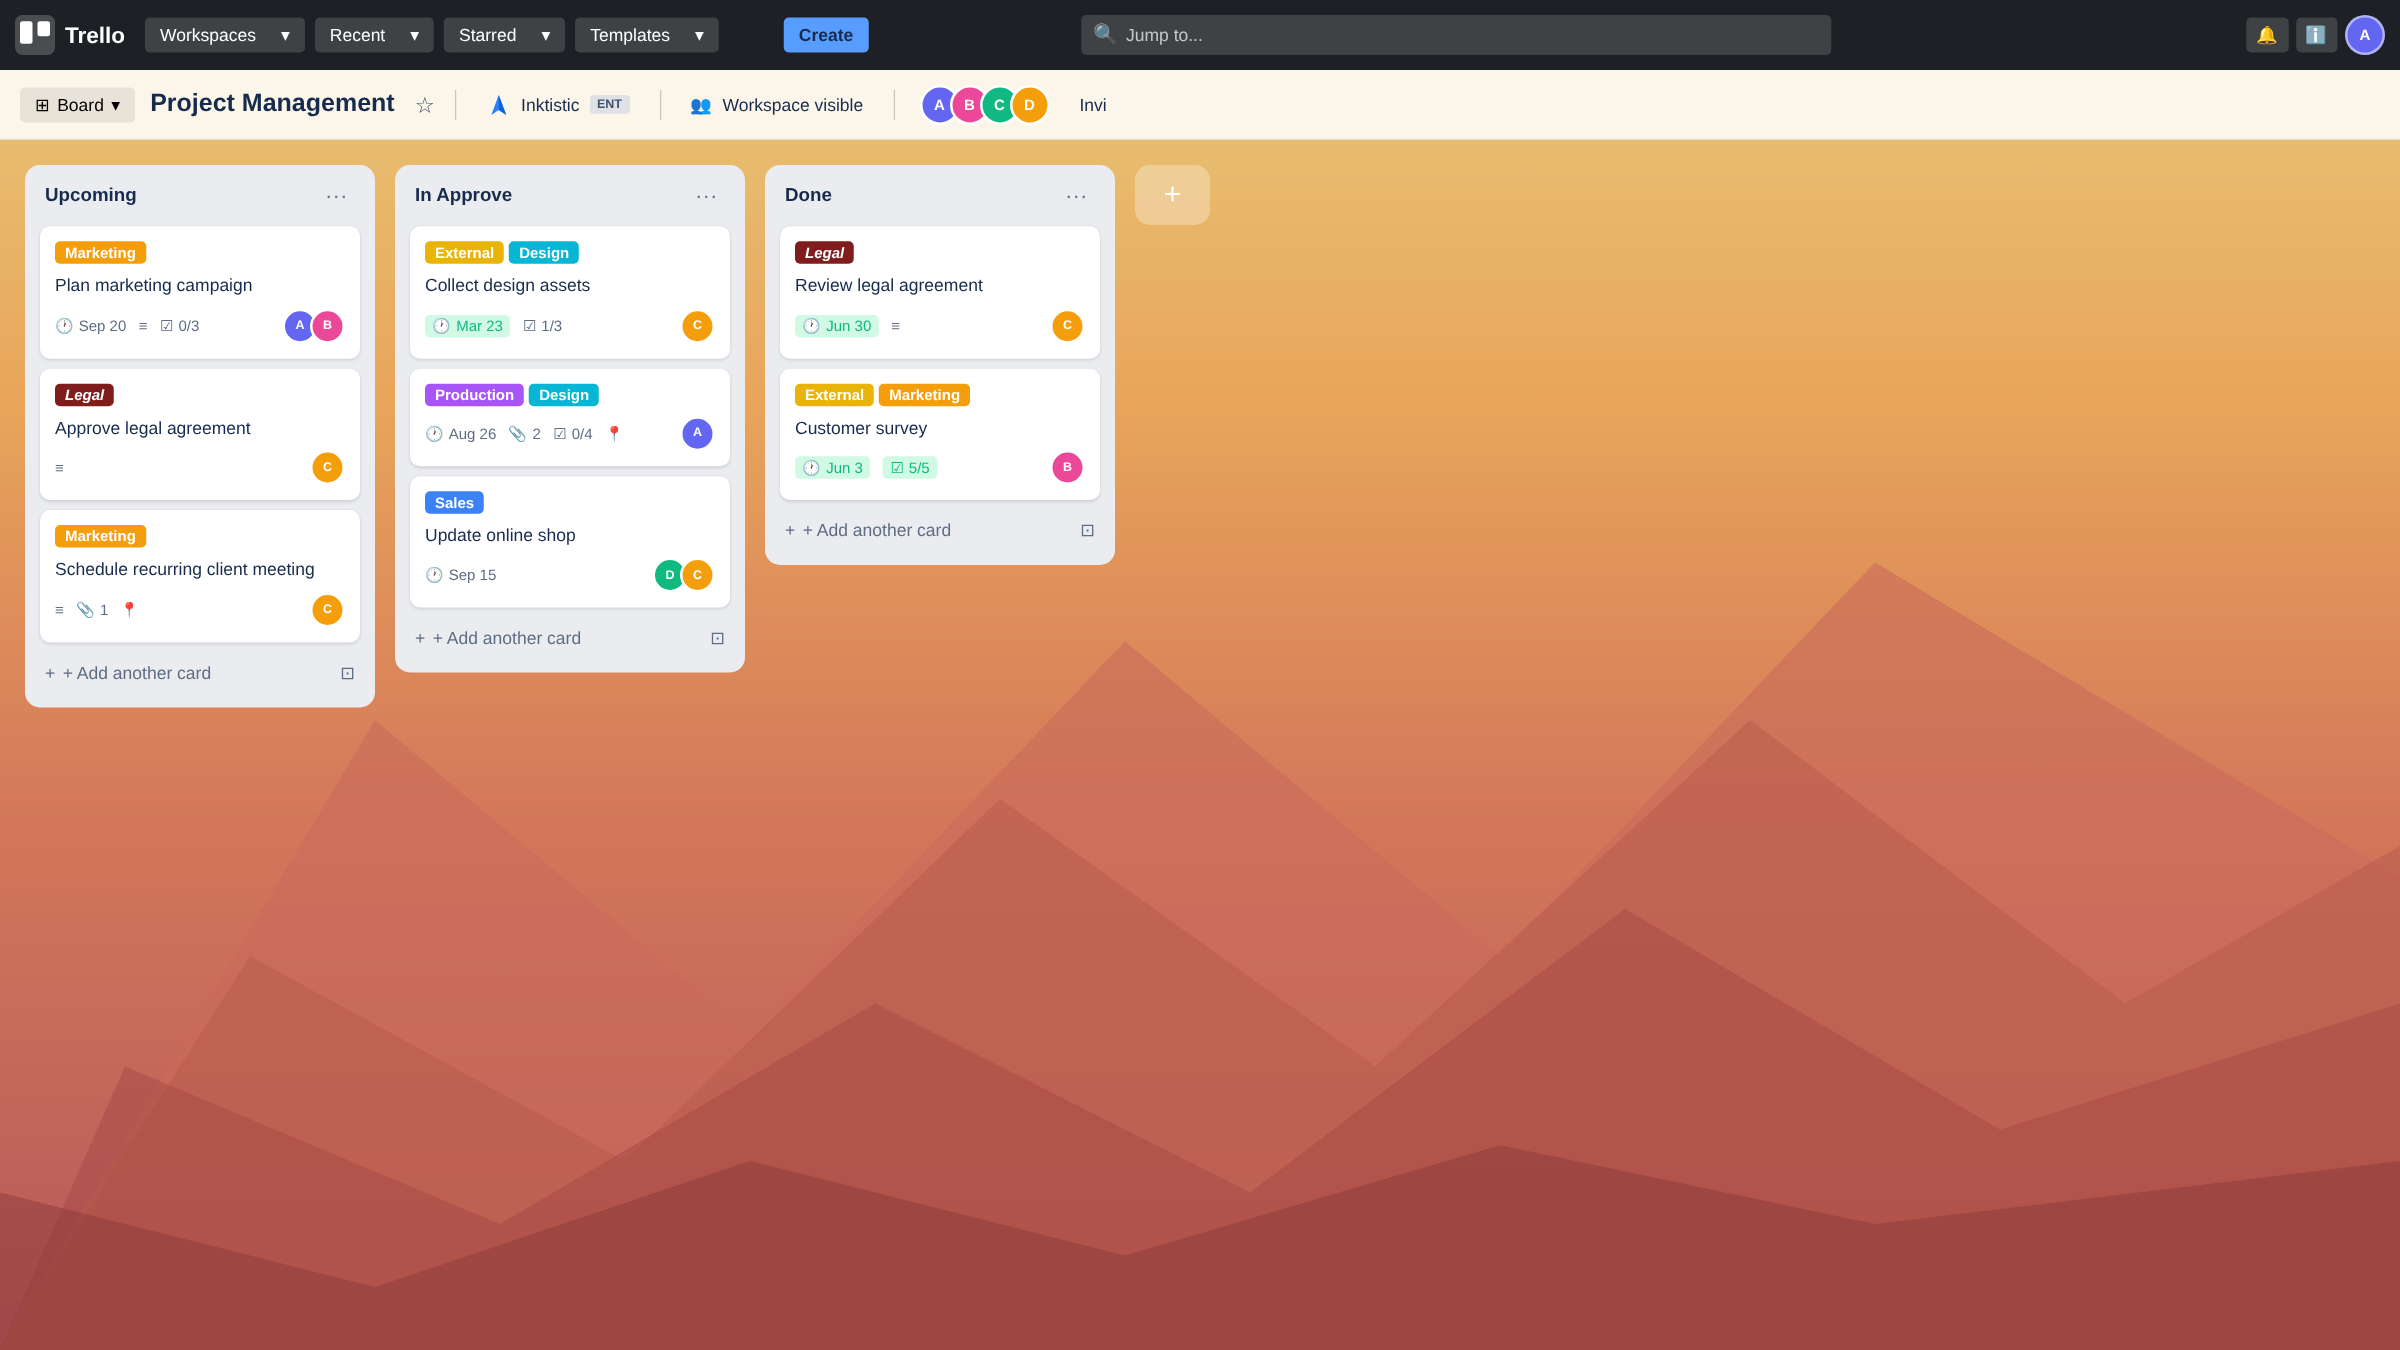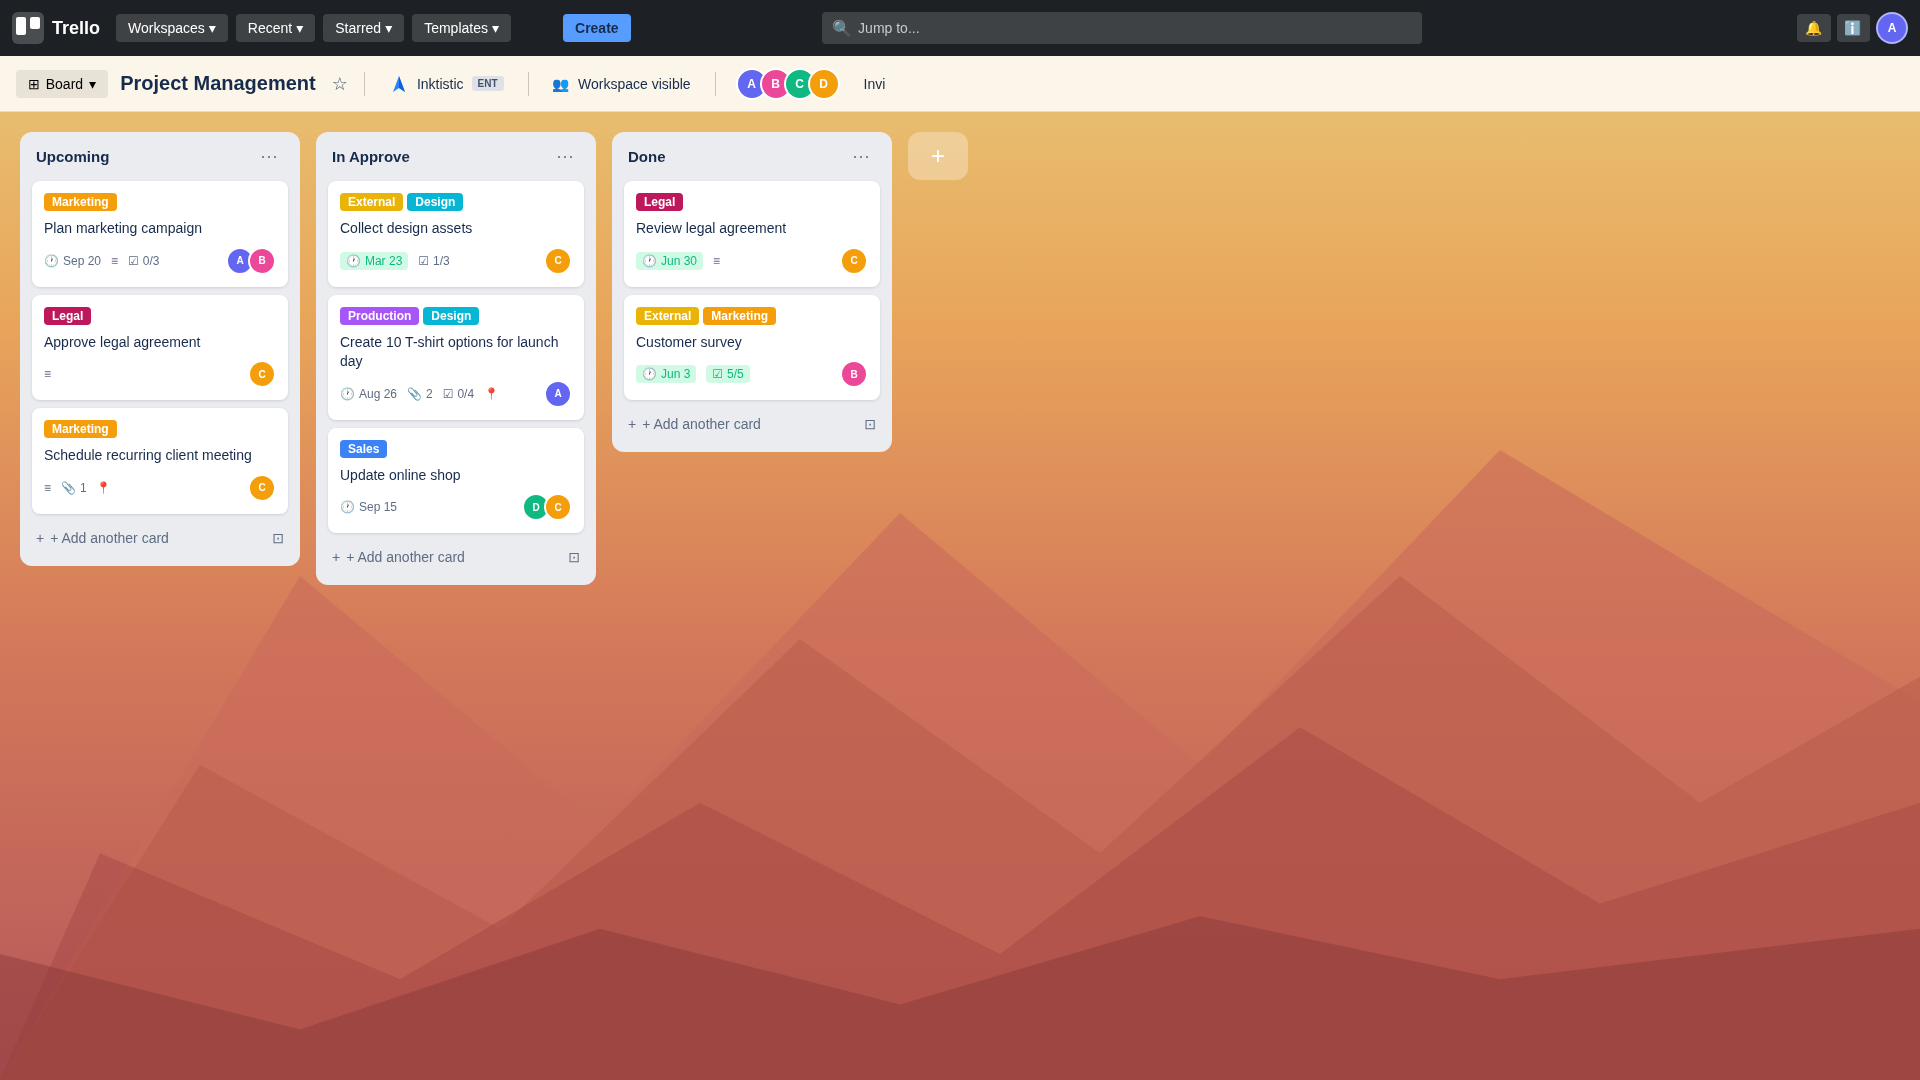--- a/index.html
+++ b/index.html
@@ -32,21 +32,21 @@
     .nav-btn {
       background: rgba(255,255,255,0.15);
       border: none;
       color: white;
       padding: 6px 12px;
       border-radius: 4px;
       cursor: pointer;
       font-size: 14px;
       display: flex;
       align-items: center;
-      gap: 4px;
+      gap: 20px;
     }
     .search-bar {
       flex: 1;
       max-width: 600px;
       margin: 0 auto;
       position: relative;
     }
     .search-bar input {
       width: 100%;
       background: rgba(255,255,255,0.15);
@@ -232,21 +232,21 @@
       margin-bottom: 8px;
     }
     .label {
       padding: 2px 8px;
       border-radius: 4px;
       font-size: 12px;
       font-weight: 600;
       color: white;
     }
     .label-orange { background: #f59e0b; }
-    .label-green { background: #be185d; }
+    .label-green { background: #7f1d1d; font-style: italic; }
     .label-yellow { background: #eab308; }
     .label-cyan { background: #06b6d4; }
     .label-purple { background: #a855f7; }
     .label-blue { background: #3b82f6; }
     .card-title {
       font-size: 14px;
       color: #172b4d;
       line-height: 1.4;
       margin-bottom: 8px;
     }
@@ -562,21 +562,20 @@
           <div class="card-avatar ca-3">C</div>
         </div>
       </div>
     </div>
 
     <div class="card">
       <div class="card-labels">
         <span class="label label-purple">Production</span>
         <span class="label label-cyan">Design</span>
       </div>
-      <div class="card-title">Create 10 T-shirt options for launch day</div>
       <div class="card-footer">
         <div class="card-meta">
           <span class="meta-item">
             <span>🕐</span>
             <span>Aug 26</span>
           </span>
           <span class="meta-item">
             <span>📎</span>
             <span>2</span>
           </span>

